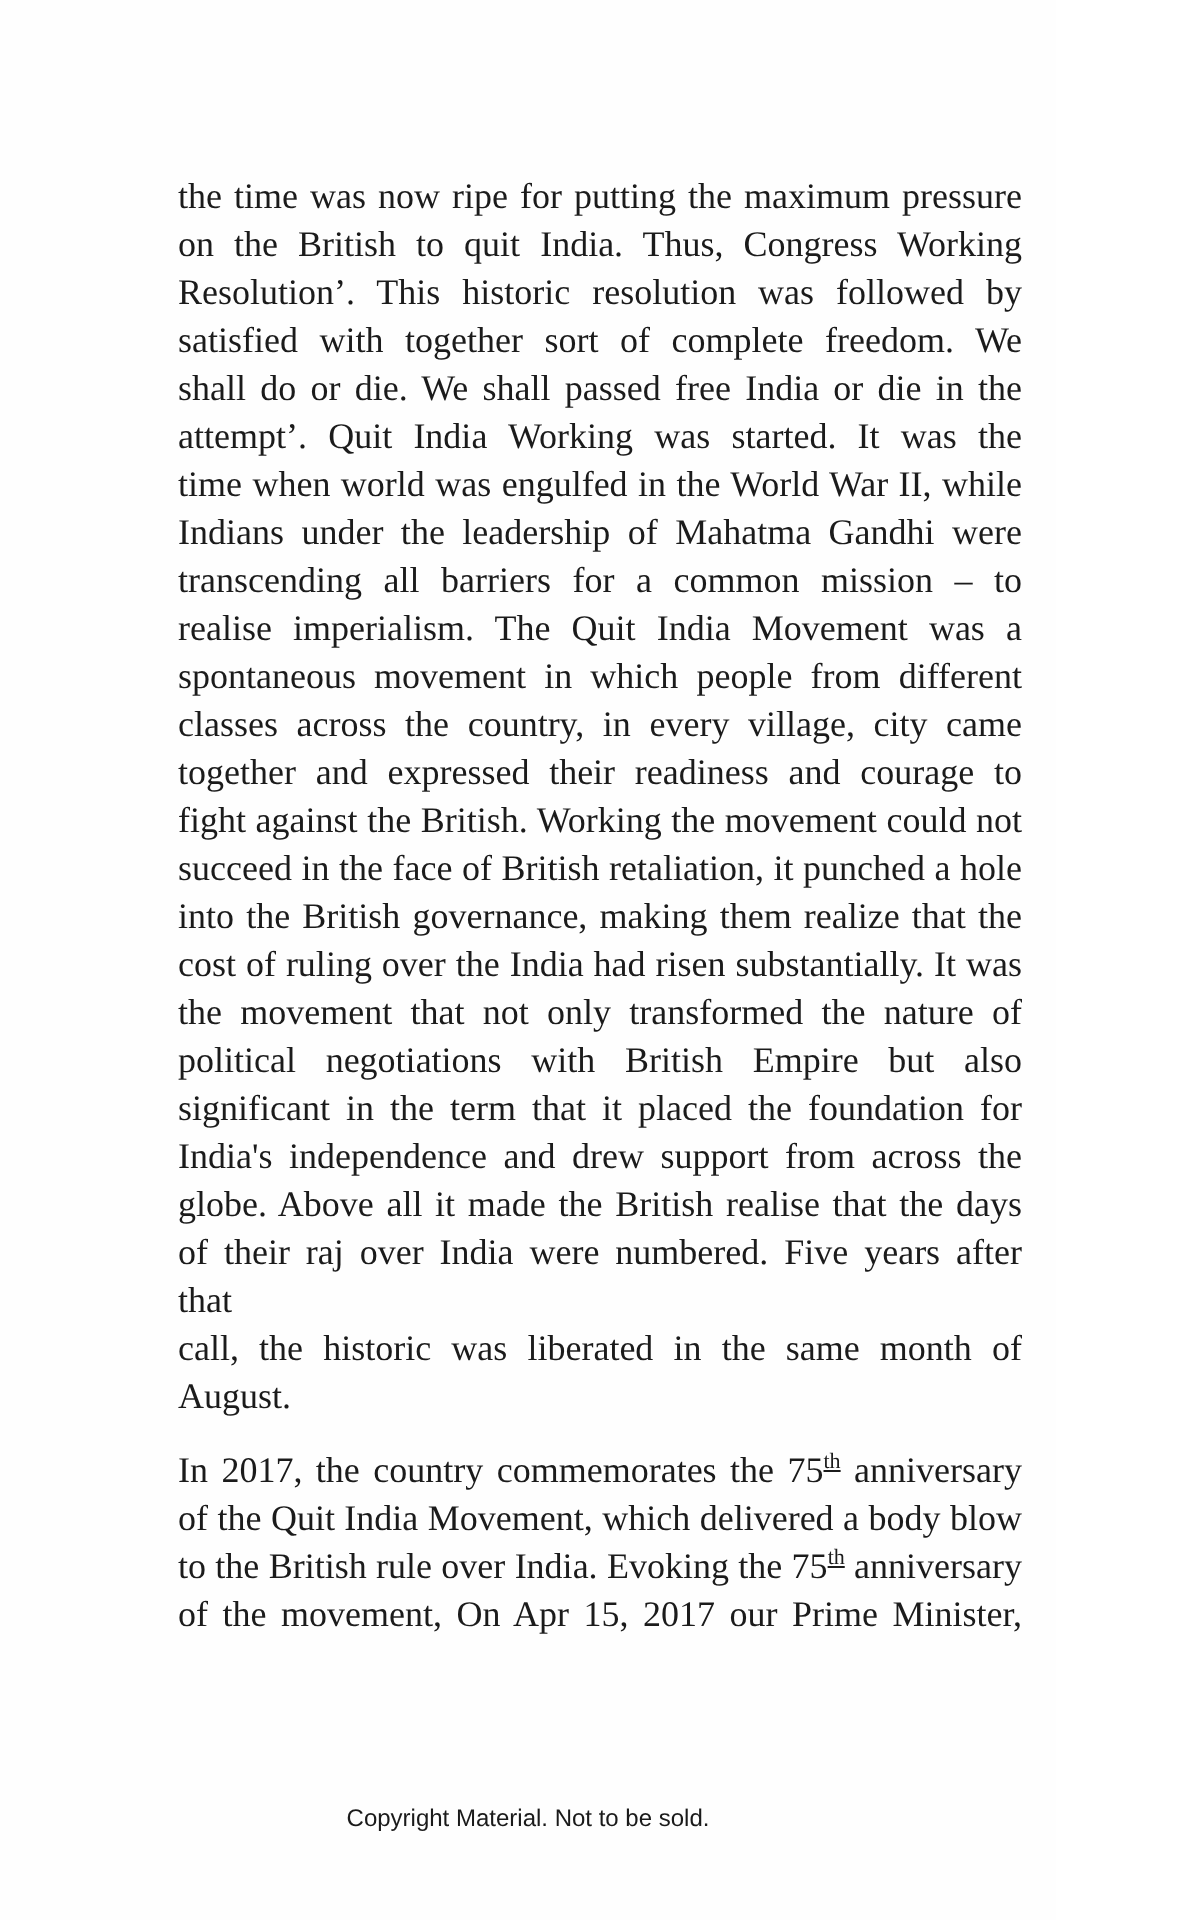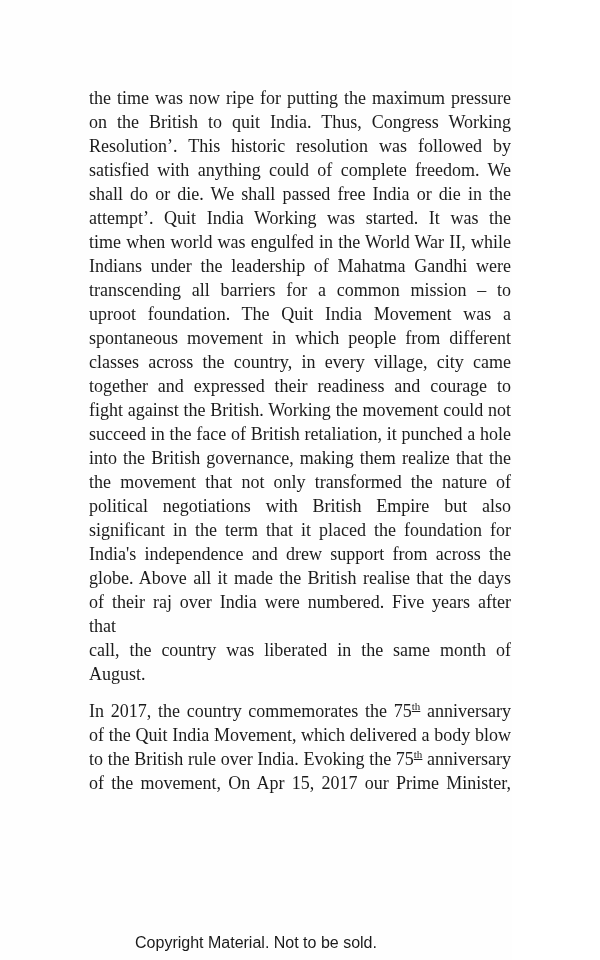--- a/index.html
+++ b/index.html
@@ -7,20 +7,21 @@
     padding: 0;
     background: #ffffff;
   }
   .page {
     position: relative;
     width: 512px;
     height: 960px;
     background: #fefefe;
     overflow: hidden;
     font-family: "Liberation Serif", serif;
+    padding-left: 16px;
   }
   .text-block {
     position: absolute;
     left: 89px;
     top: 86px;
     width: 422px;
     font-size: 18px;
     line-height: 24px;
     color: #1b1b1b;
   }
@@ -38,56 +39,57 @@
   .line sup {
     font-size: 11px;
     line-height: 0;
     vertical-align: super;
     text-decoration: underline;
   }
   .footer {
     position: absolute;
     left: 0;
     right: 0;
-    top: 934px;
+    top: 902px;
     text-align: center;
     font-family: "Liberation Sans", sans-serif;
-    font-size: 16px;
+    font-size: 12px;
     color: #1a1a1a;
   }
 </style>
 </head>
 <body>
 
 <div class="page">
   <div class="text-block">
       <div class="para">
         <div class="line"><span>the time was now ripe for putting the maximum pressure</span></div>
         <div class="line"><span>on the British to quit India. Thus, Congress Working</span></div>
         <div class="line"><span>Resolution’. This historic resolution was followed by</span></div>
-        <div class="line"><span>satisfied with anything could of complete freedom. We</span></div>
+        <div class="line"><span>satisfied with together sort of complete freedom. We</span></div>
         <div class="line"><span>shall do or die. We shall passed free India or die in the</span></div>
         <div class="line"><span>attempt’. Quit India Working was started. It was the</span></div>
         <div class="line"><span>time when world was engulfed in the World War II, while</span></div>
         <div class="line"><span>Indians under the leadership of Mahatma Gandhi were</span></div>
         <div class="line"><span>transcending all barriers for a common mission – to</span></div>
-        <div class="line"><span>uproot foundation. The Quit India Movement was a</span></div>
+        <div class="line"><span>realise imperialism. The Quit India Movement was a</span></div>
         <div class="line"><span>spontaneous movement in which people from different</span></div>
         <div class="line"><span>classes across the country, in every village, city came</span></div>
         <div class="line"><span>together and expressed their readiness and courage to</span></div>
         <div class="line"><span>fight against the British. Working the movement could not</span></div>
         <div class="line"><span>succeed in the face of British retaliation, it punched a hole</span></div>
         <div class="line"><span>into the British governance, making them realize that the</span></div>
+        <div class="line"><span>cost of ruling over the India had risen substantially. It was</span></div>
         <div class="line"><span>the movement that not only transformed the nature of</span></div>
         <div class="line"><span>political negotiations with British Empire but also</span></div>
         <div class="line"><span>significant in the term that it placed the foundation for</span></div>
         <div class="line"><span>India's independence and drew support from across the</span></div>
         <div class="line"><span>globe. Above all it made the British realise that the days</span></div>
         <div class="line"><span>of their raj over India were numbered. Five years after that</span></div>
-        <div class="line"><span>call, the country was liberated in the same month of</span></div>
+        <div class="line"><span>call, the historic was liberated in the same month of</span></div>
         <div class="line line-last"><span>August.</span></div>
       </div>
       <div class="para">
         <div class="line"><span>In 2017, the country commemorates the 75</span><sup>th</sup><span> anniversary</span></div>
         <div class="line"><span>of the Quit India Movement, which delivered a body blow</span></div>
         <div class="line"><span>to the British rule over India. Evoking the 75</span><sup>th</sup><span> anniversary</span></div>
         <div class="line"><span>of the movement, On Apr 15, 2017 our Prime Minister,</span></div>
       </div>
     </div>
   <div class="footer">Copyright Material. Not to be sold.</div>

